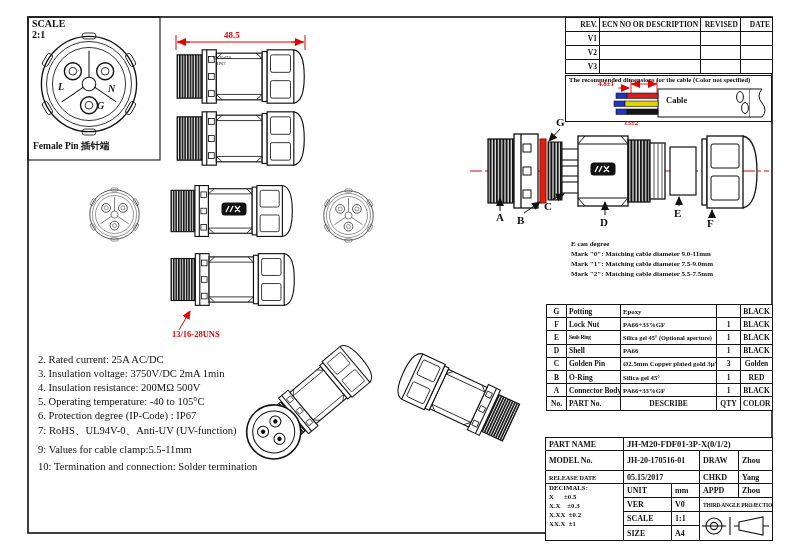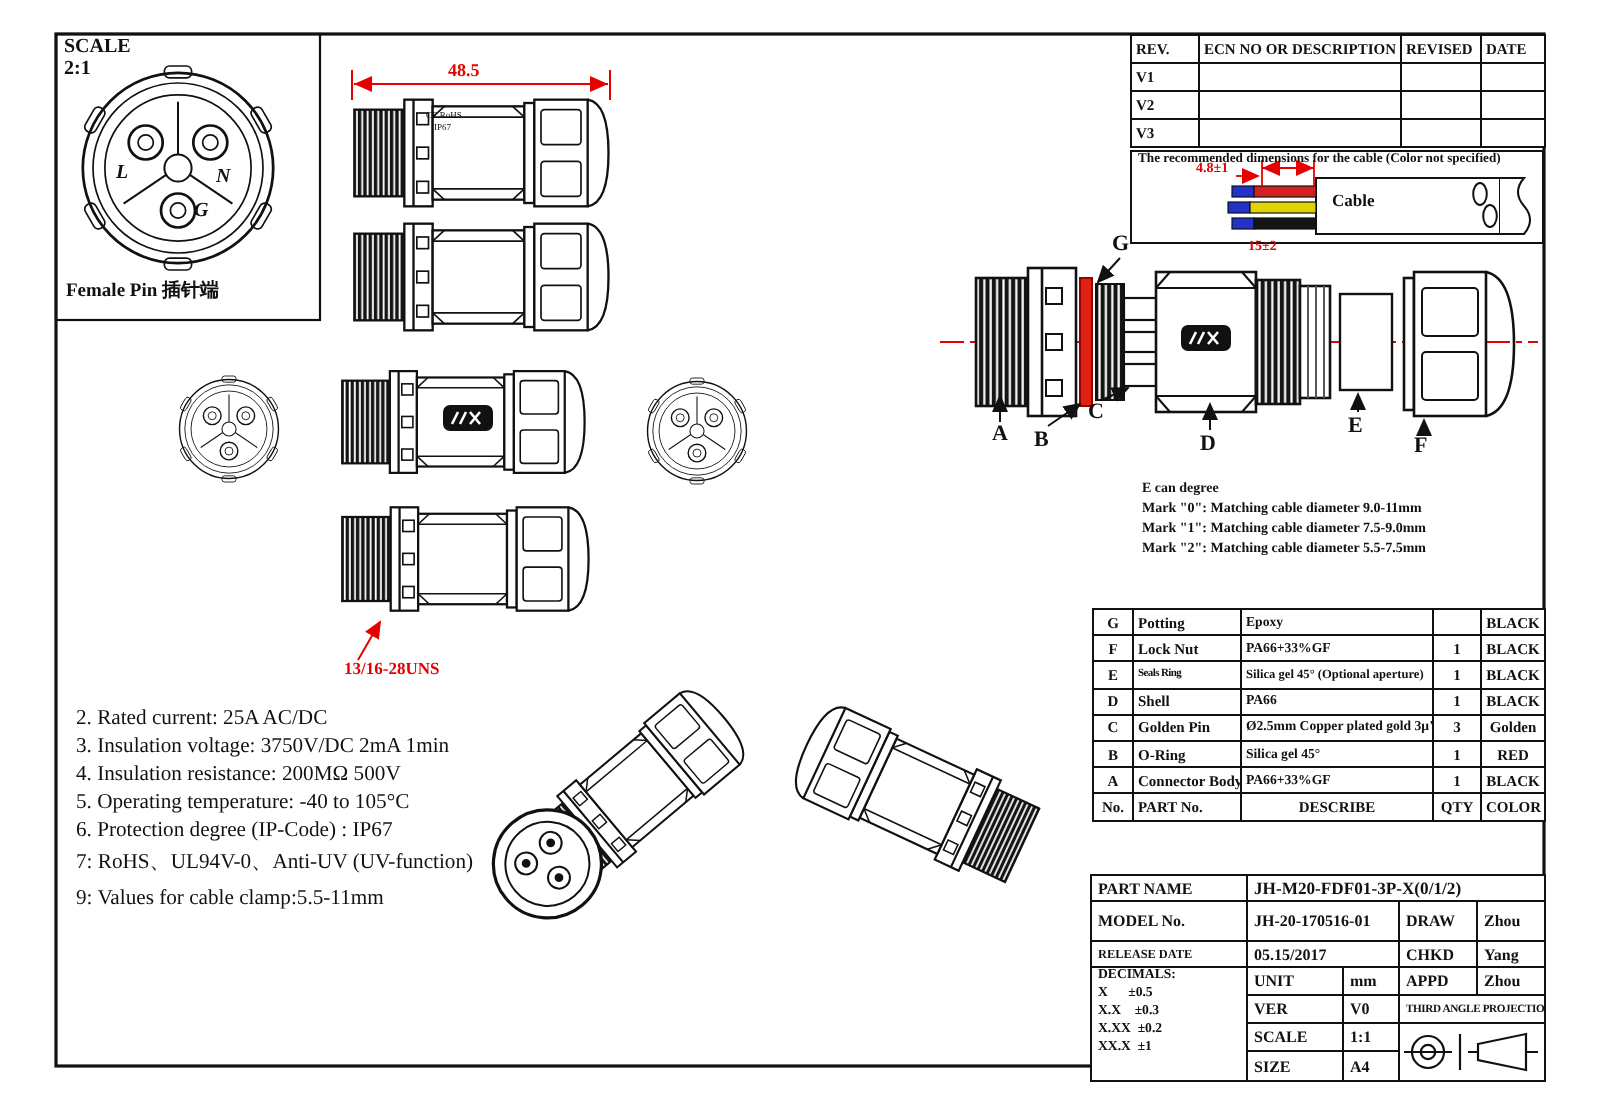--- a/index.html
+++ b/index.html
@@ -9,21 +9,21 @@
   .art{position:absolute;left:0;top:0;}
   .t{position:absolute;font-family:"Liberation Serif",serif;color:#111;white-space:nowrap;line-height:1.05;}
   .b{font-weight:bold;}
   .i{font-style:italic;}
   .red{color:#e60000;}
   table{border-collapse:collapse;font-family:"Liberation Serif",serif;color:#111;position:absolute;
         table-layout:fixed;background:#fff;}
   td{border:1px solid #111;padding:0 2px;font-weight:bold;overflow:hidden;white-space:nowrap;}
   .rev-table{font-size:7.5px;}
   .rev-table td{height:13px;}
-  .rev-table .c{text-align:left;}
+  .rev-table .c{text-align:right;}
   .parts-table{font-size:7.5px;}
   .parts-table td{height:12.2px;}
   .parts-table .c{text-align:center;}
   .parts-table .desc{font-size:6.8px;}
   .parts-table .sm{font-size:6.3px;}
   .parts-table .xs{font-size:5.5px;letter-spacing:-0.3px;}
   .tb-table{font-size:8px;}
   .tb-table td{padding:0 3px;}
   .tb-table .sm{font-size:6.2px;}
   .tb-table .xs{font-size:5.6px;letter-spacing:-0.2px;text-align:center;}
@@ -438,15 +438,16 @@
     </table>
 
   <div class="notes" style="left:38px;top:354px;width:470px;">
     <div class="item">2. Rated current: 25A AC/DC</div>
     <div class="item">3. Insulation voltage: 3750V/DC 2mA 1min</div>
     <div class="item">4. Insulation resistance: 200MΩ 500V</div>
     <div class="item">5. Operating temperature: -40 to 105°C</div>
     <div class="item">6. Protection degree (IP-Code) : IP67</div>
     <div class="item">7: RoHS、UL94V-0、Anti-UV (UV-function)</div>
     <div class="item gap">9: Values for cable clamp:5.5-11mm</div>
+    <div class="item gap">10: Termination and connection: Solder termination</div>
   </div>
 
 </div>
 
 </body></html>

